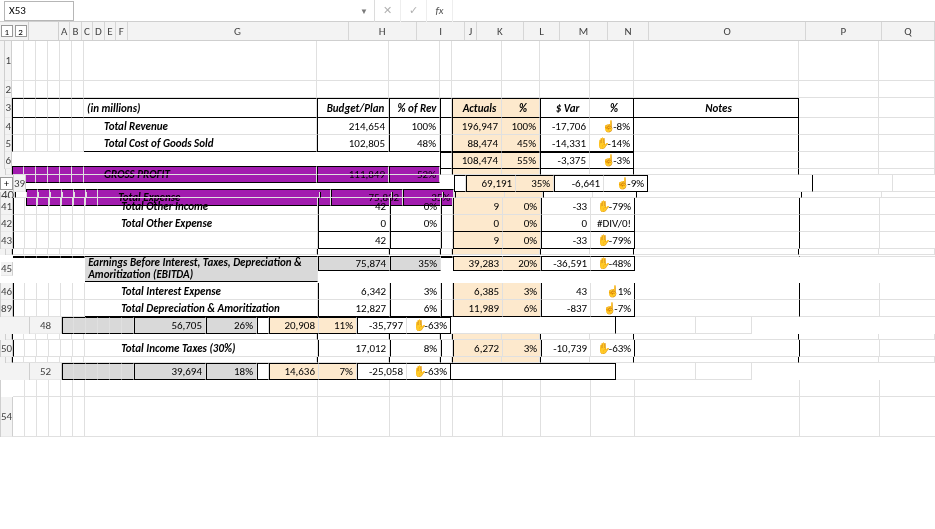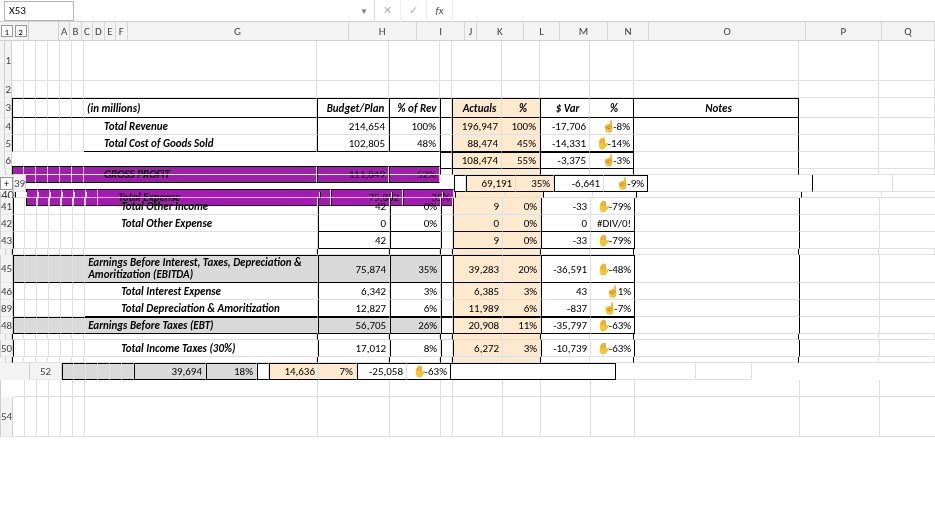--- a/index.html
+++ b/index.html
@@ -43,21 +43,21 @@
   .colhdr-row .rowhdr { width: 32px; border-right: 1px solid #cfcfcf; }
   .colhdr {
     border-right: 1px solid #d6d6d6;
     text-align: center; color: #444; font-size: 11px;
     display: flex; align-items: center; justify-content: center;
   }
 
   
   .grid { position: relative; }
   .row { display: flex; height: 17px; }
-  .row.h2 { height: 28px; }
+  .row.h2 { height: 28px; align-items: center; }
   .row.tiny { height: 6px; }
 
   .row .gutter {
     width: 30px; border-right: 1px solid #cfcfcf; background: #f3f3f3;
     display: flex; align-items: center; justify-content: center;
   }
   .row .gutter .plus {
     width: 13px; height: 13px; border: 1px solid #999; background: #fff;
     font-size: 10px; line-height: 11px; text-align: center;
   }
@@ -563,21 +563,20 @@
     <div class="row">
       <div class="gutter"></div>
       <div class="rowhdr">48</div>
       <div class="cells">
         <div class="cell wA bleft fill-grey btop bbot"></div>
           <div class="cell wB fill-grey btop bbot"></div>
           <div class="cell wC fill-grey btop bbot"></div>
           <div class="cell wD fill-grey btop bbot"></div>
           <div class="cell wE fill-grey btop bbot"></div>
           <div class="cell wF fill-grey btop bbot"></div>
-        <div class="cell wG b fill-grey btop bbot">Earnings Before Taxes (EBT)</div>
         <div class="cell wH r bleft fill-grey btop bbot">56,705</div>
         <div class="cell wI r bleft fill-grey btop bbot">26%</div>
         <div class="cell wJ bleft btop bbot"></div>
         <div class="cell wK r fill-yel bleft btop bbot">20,908</div>
         <div class="cell wL r fill-yel btop bbot">11%</div>
         <div class="cell wM r bleft btop bbot">-35,797</div>
         <div class="cell wN r bright btop bbot">
             <span class="icon down">✋</span>
             <span>-63%</span>
           </div>

